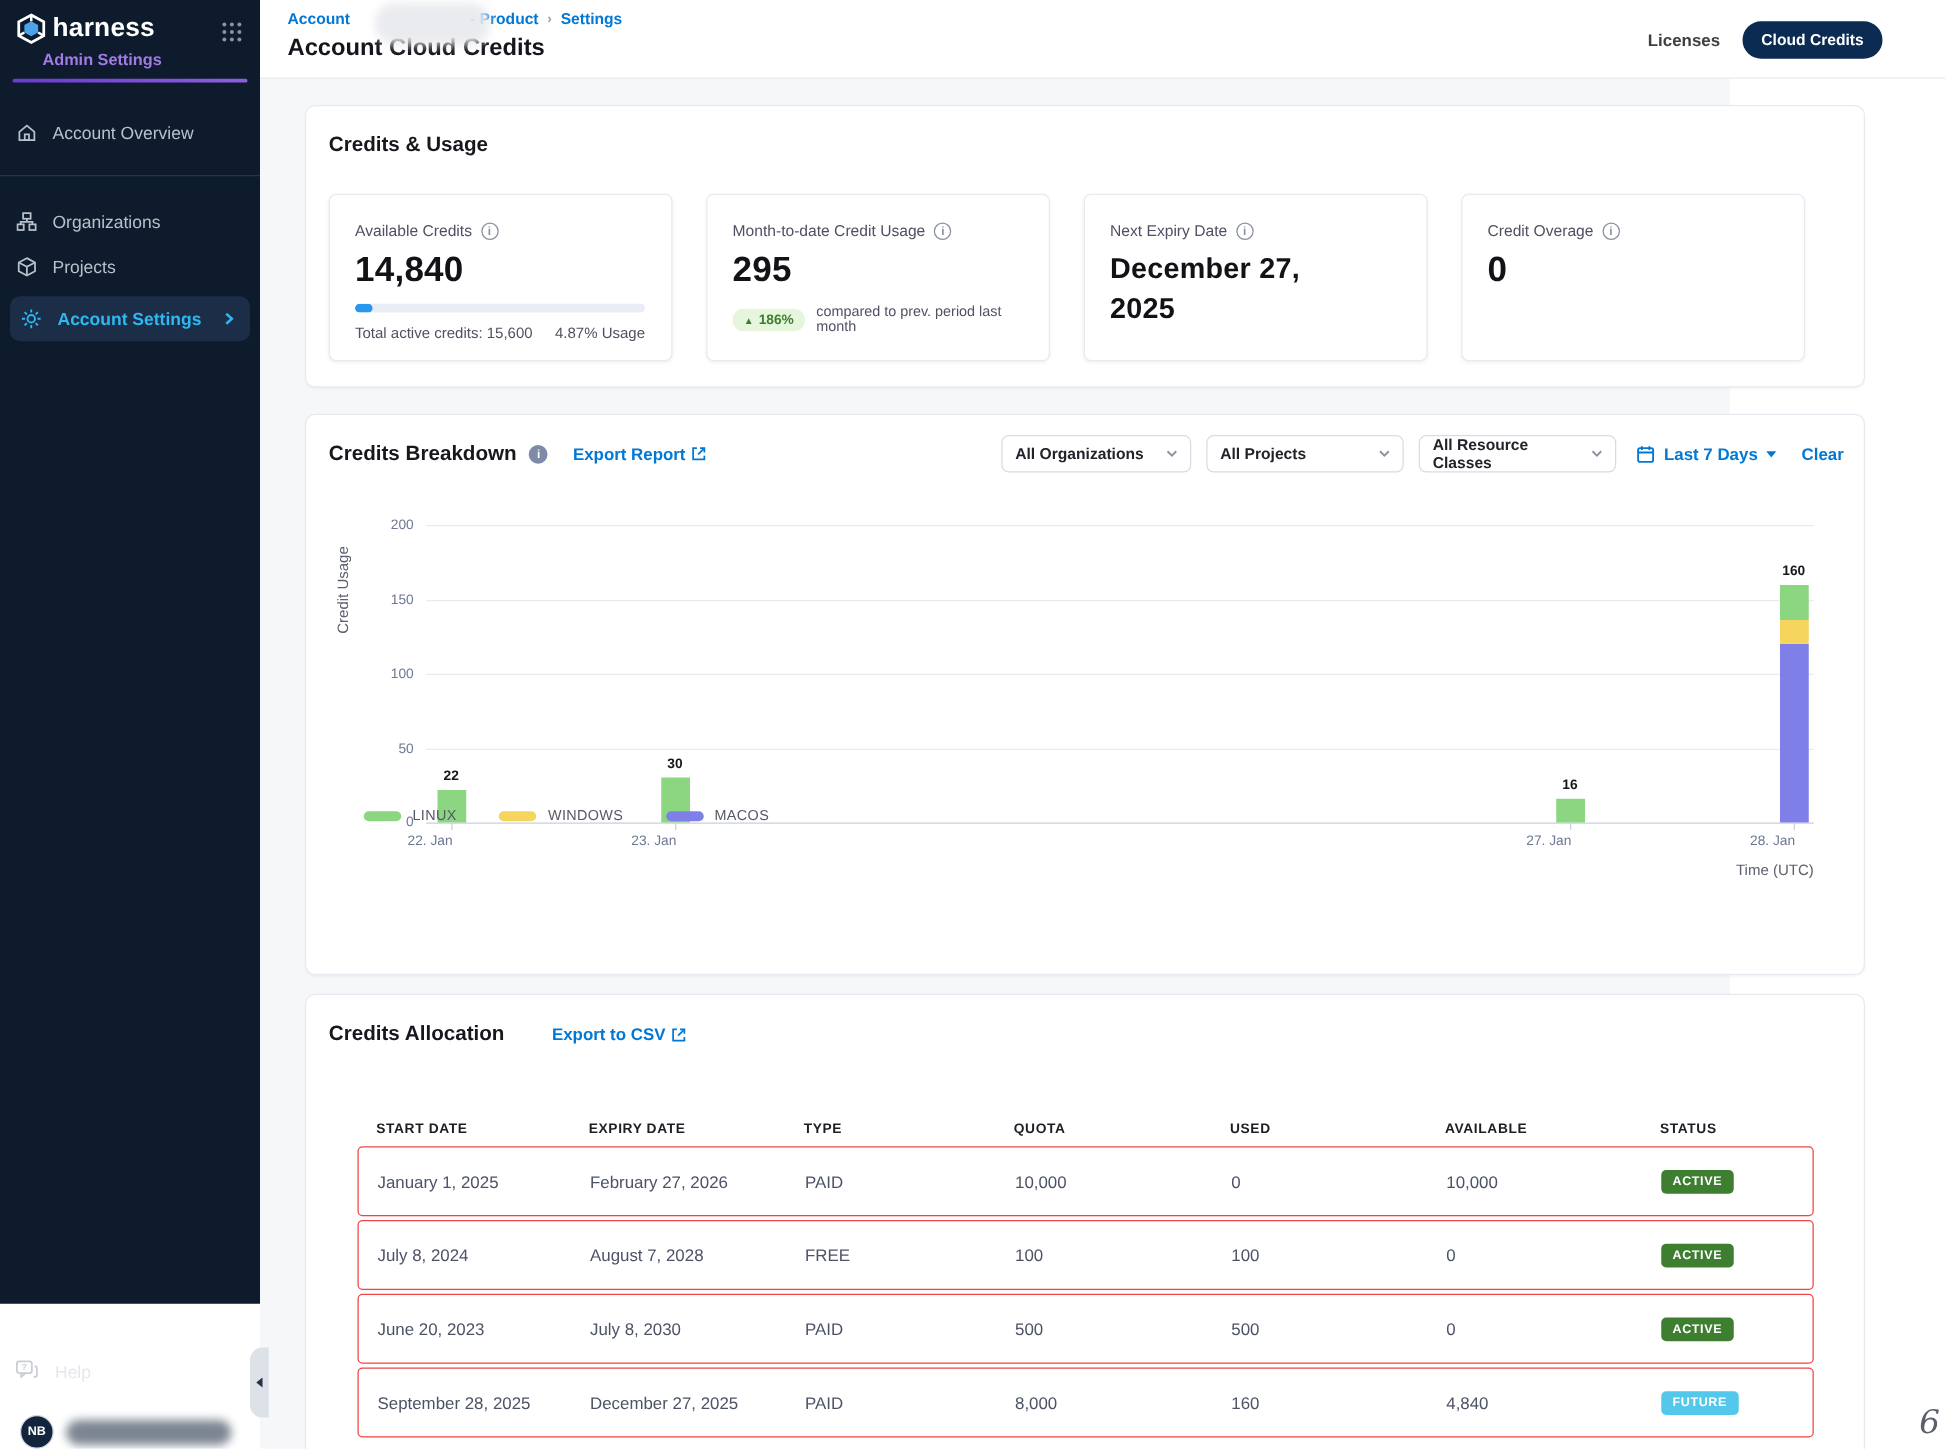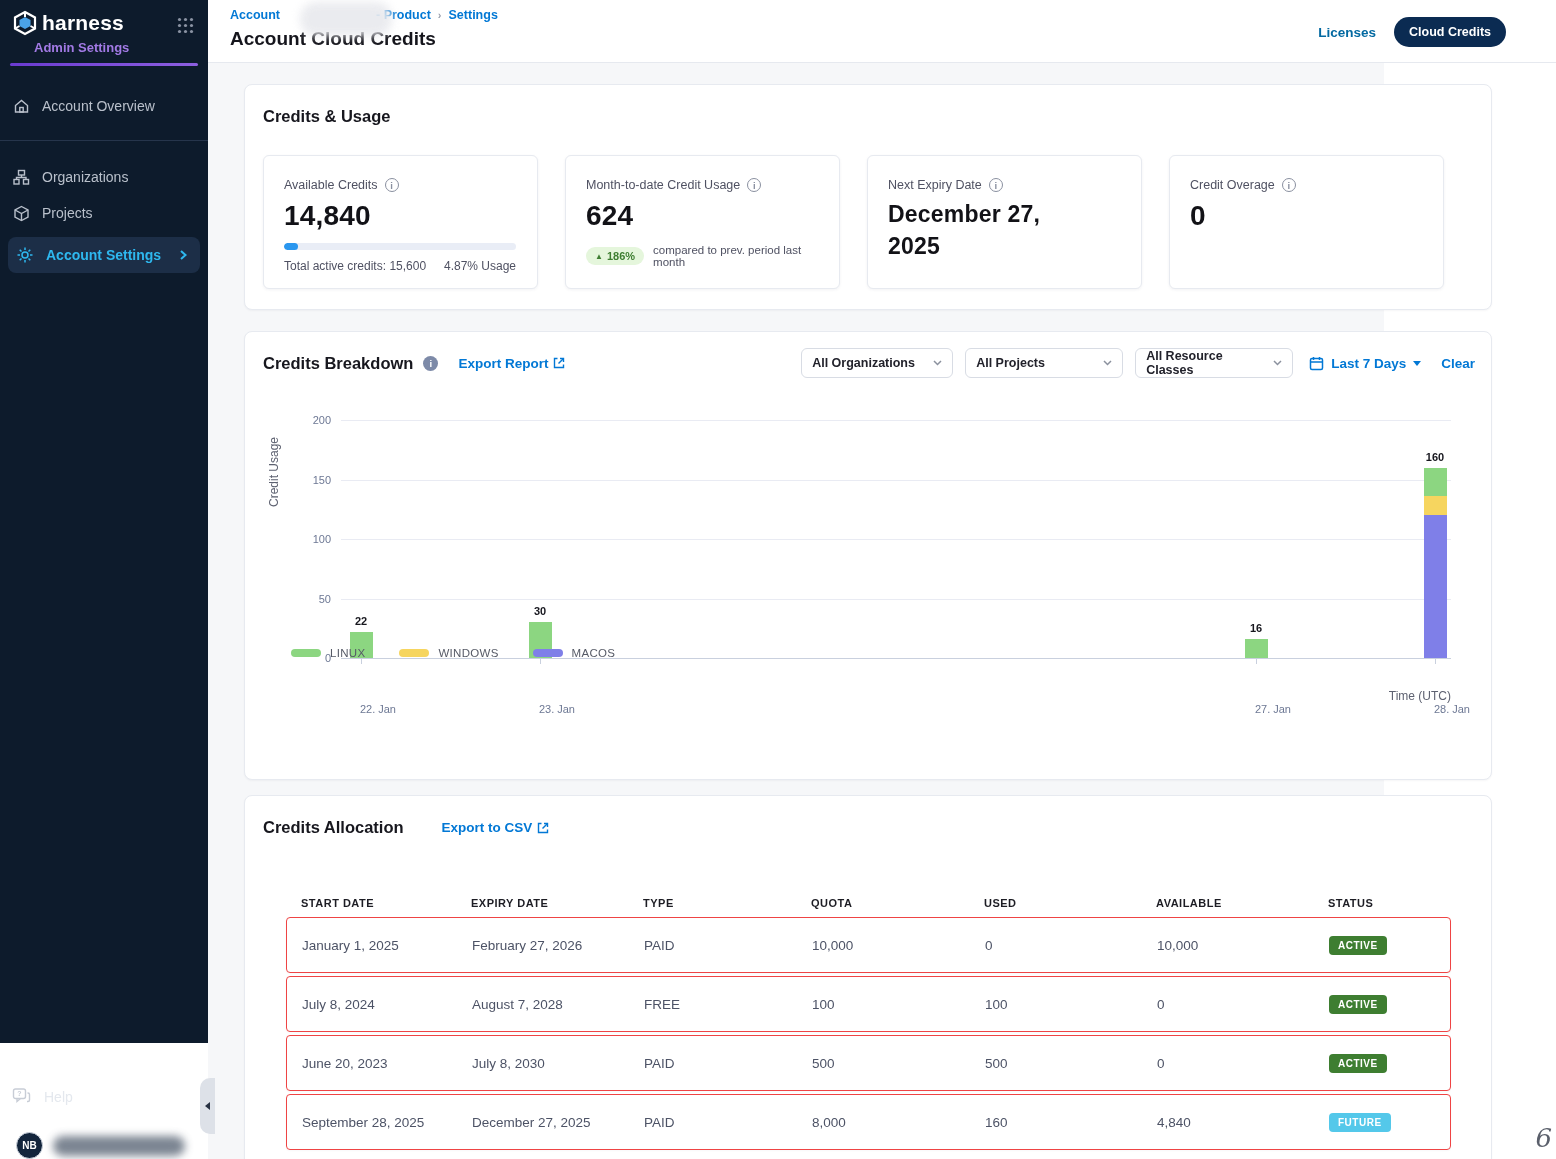--- a/index.html
+++ b/index.html
@@ -30,21 +30,21 @@
                   border-radius:10px 0 0 10px; z-index:6; display:flex; align-items:center; justify-content:center; }
   .collapse-tab .tri { width:0; height:0; border-top:4px solid transparent; border-bottom:4px solid transparent; border-right:5px solid #273142; }
 
   
   .main-header { position:absolute; left:208px; top:0; width:1348px; height:63px; background:#fff; border-bottom:1px solid #e6e9ef; z-index:3; }
   .crumbs { position:absolute; left:22px; top:8px; display:flex; align-items:center; font-size:12.5px; font-weight:bold; color:#0278d5; }
   .crumbs .sep { color:#9aa0ae; margin:0 7px; font-size:11px; }
   .crumb-blur { position:absolute; left:92px; top:2px; width:92px; height:34px; background:#e9eaee; opacity:.92; border-radius:16px; filter:blur(4px); z-index:4; }
   .page-title { position:absolute; left:22px; top:28px; font-size:19px; font-weight:bold; color:#15151c; }
   .header-actions { position:absolute; right:50px; top:17px; display:flex; align-items:center; gap:18px; }
-  .licenses-link { color:#0369a1; font-size:13.5px; font-weight:bold; cursor:pointer; }
+  .licenses-link { color:#404040; font-size:13.5px; font-weight:bold; cursor:pointer; }
   .cloud-credits-btn { background:#0b2b52; color:#fff; font-size:12.5px; font-weight:bold; border:none;
                        border-radius:15px; padding:8px 15px; cursor:pointer; }
 
   
   .content { position:absolute; left:208px; top:63px; width:1176px; height:1096px; background:#f6f7f9; }
   .panel { position:absolute; left:36px; width:1248px; background:#fff; border:1px solid #e7eaf0; border-radius:8px;
            box-shadow:0 1px 2px rgba(20,20,60,.04); }
   .panel-title { font-size:16.5px; font-weight:bold; color:#17171e; }
 
   
@@ -85,21 +85,21 @@
 
   .chart-wrap { position:absolute; left:0; top:74px; width:1248px; height:310px; }
   .gridline { position:absolute; height:1px; background:#e9ebf3; }
   .axis-baseline { position:absolute; height:1px; background:#c9d0de; }
   .ytick-label { position:absolute; width:40px; text-align:right; font-size:11px; color:#6d7894; }
   .ylabel { position:absolute; left:22px; top:6px; height:120px; writing-mode:vertical-rl; transform:rotate(180deg);
             font-size:12px; color:#5d6170; text-align:center; }
   .bar-seg { position:absolute; width:23px; }
   .bar-total { position:absolute; width:40px; text-align:center; font-size:11px; font-weight:bold; color:#17171e; }
   .xtick-mark { position:absolute; width:1px; height:6px; background:#c9d0de; }
-  .xtick-label { position:absolute; width:70px; text-align:right; font-size:11px; color:#6d7894;margin-top:36px; }
+  .xtick-label { position:absolute; width:70px; text-align:left; font-size:11px; color:#6d7894; }
   .time-label { position:absolute; right:42px; top:283px; font-size:12px; color:#5d6170; }
   .legend { position:absolute; left:46px; top:315px; display:flex; align-items:center; gap:34px; }
   .legend-item { display:flex; align-items:center; gap:9px; font-size:11.5px; color:#565a66; letter-spacing:.3px; cursor:pointer; }
   .legend-pill { width:30px; height:8px; border-radius:4px; }
 
   
   .panel3 { top:732px; height:430px; }
   .p3-header { position:absolute; left:18px; top:22px; display:flex; align-items:center; gap:22px; }
   .alloc-table { position:absolute; left:41px; top:96px; width:1165px; }
   .t-grid { display:grid; grid-template-columns:170px 172px 168px 173px 172px 172px 1fr; align-items:center; }
@@ -253,21 +253,21 @@
             <span>Total active credits: 15,600</span>
             <span>4.87% Usage</span>
           </div>
         </div>
 
         <div class="metric-card">
           <div class="m-label-row">
             <span>Month-to-date Credit Usage</span>
             <i class="info-ic">i</i>
           </div>
-          <div class="m-value">624</div>
+          <div class="m-value">295</div>
           <div class="delta-row">
             <span class="delta-badge">
               <span class="tri-up">▲</span>
               <span>186%</span>
             </span>
             <span class="delta-note">compared to prev. period last month</span>
           </div>
         </div>
 
         <div class="metric-card">

